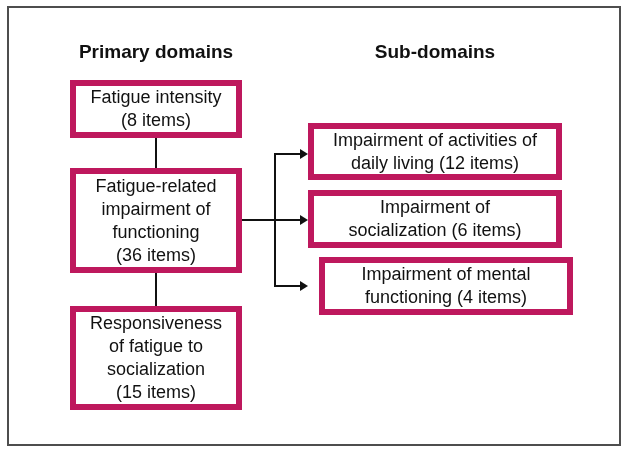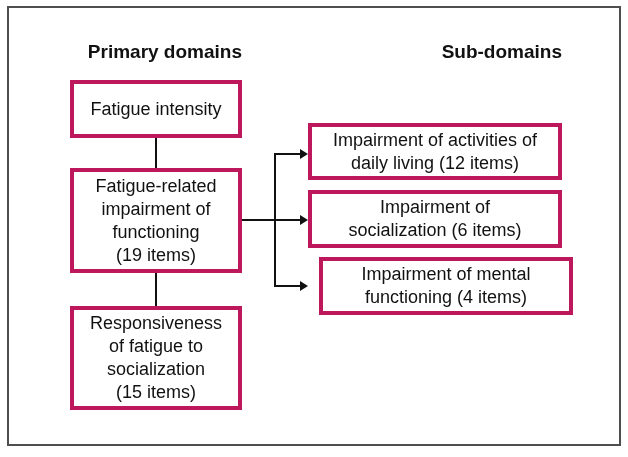--- a/index.html
+++ b/index.html
@@ -22,30 +22,30 @@
     top: 6px;
     width: 610px;
     height: 436px;
     border: 2px solid #4e4e4e;
     background: #ffffff;
   }
   .col-header {
     position: absolute;
     font-size: 19px;
     font-weight: bold;
-    text-align: right;
+    text-align: center;
     line-height: 22px;
     white-space: nowrap;
   }
   .hdr-primary { left: 70px; top: 41px; width: 172px; }
   .hdr-sub     { left: 308px; top: 41px; width: 254px; }
   .node {
     position: absolute;
     box-sizing: border-box;
-    border: 4px solid #be185d;
+    border: 6px solid #be185d;
     background: #ffffff;
     display: flex;
     align-items: center;
     justify-content: center;
     text-align: center;
     font-size: 18px;
     line-height: 23px;
   }
   .node .line { display: block; white-space: nowrap; }
   .p1 { left: 70px;  top: 80px;  width: 172px; height: 58px; }
@@ -81,29 +81,30 @@
 
 <div class="canvas">
   <div class="frame"></div>
 
   <div class="col-header hdr-primary">Primary domains</div>
   <div class="col-header hdr-sub">Sub-domains</div>
 
   <div class="node p1">
     <div>
       <span class="line">Fatigue intensity</span>
+      <span class="line">(8 items)</span>
     </div>
   </div>
 
   <div class="node p2">
     <div>
       <span class="line">Fatigue-related</span>
       <span class="line">impairment of</span>
       <span class="line">functioning</span>
-      <span class="line">(19 items)</span>
+      <span class="line">(36 items)</span>
     </div>
   </div>
 
   <div class="node p3">
     <div>
       <span class="line">Responsiveness</span>
       <span class="line">of fatigue to</span>
       <span class="line">socialization</span>
       <span class="line">(15 items)</span>
     </div>

